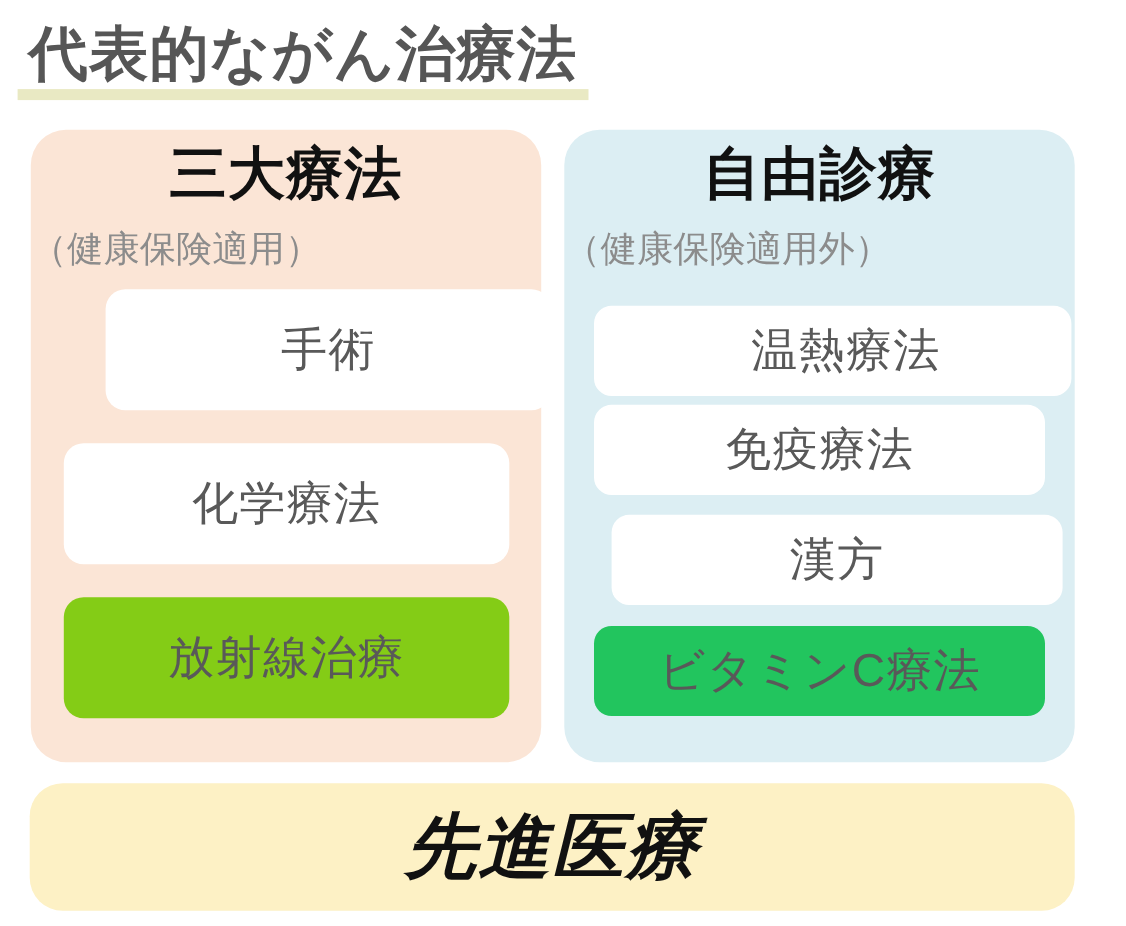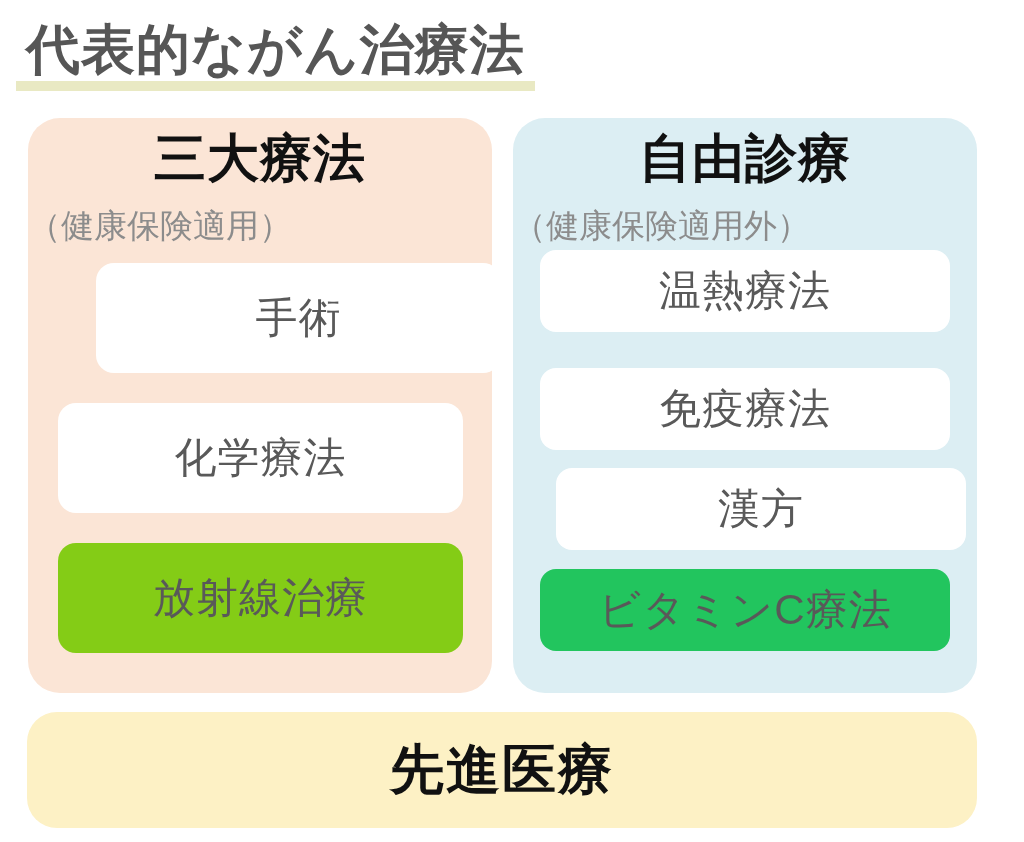--- a/index.html
+++ b/index.html
@@ -86,40 +86,41 @@
   }
   .panel-right .item {
     left: 27px;
     width: 410px;
     height: 82px;
     border-radius: 16px;
   }
   .l1 { top: 145px; }
   .l2 { top: 285px; }
   .l3 { top: 425px; }
-  .r1 { top: 132px; }
+  .r1 { top: 160px; padding-left: 24px; }
   .r2 { top: 250px; }
   .r3 { top: 350px; }
   .r4 { top: 451px; }
   .footer-panel {
     position: absolute;
     left: 27px;
     top: 712px;
     width: 950px;
     height: 116px;
     border-radius: 30px;
     display: flex;
     align-items: center;
     justify-content: center;
   }
   .footer-label {
-    font-size: 54px;
+    font-size: 65px;
     font-weight: 700;
     letter-spacing: 2px;
     white-space: nowrap;
+    font-style: italic;
   }
 </style>
 </head>
 <body>
 
 <div class="canvas">
 
   <h1 class="page-title" style="color: rgb(86, 86, 86);">代表的ながん治療法</h1>
 
   <div class="title-underline" style="background: rgb(233, 233, 195);"></div>

